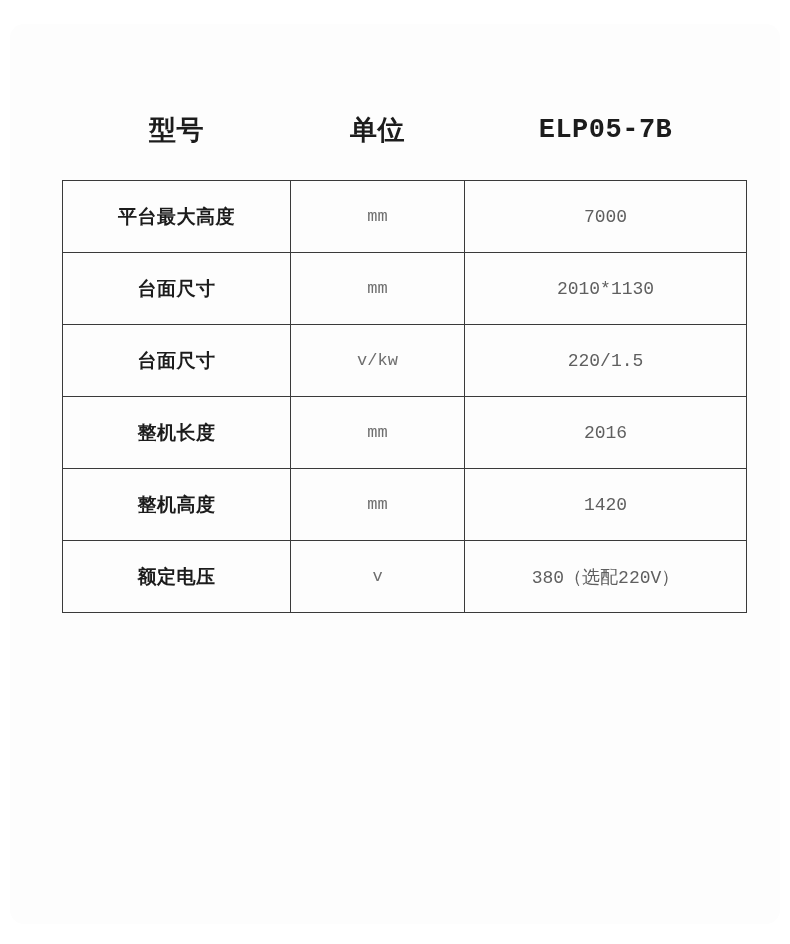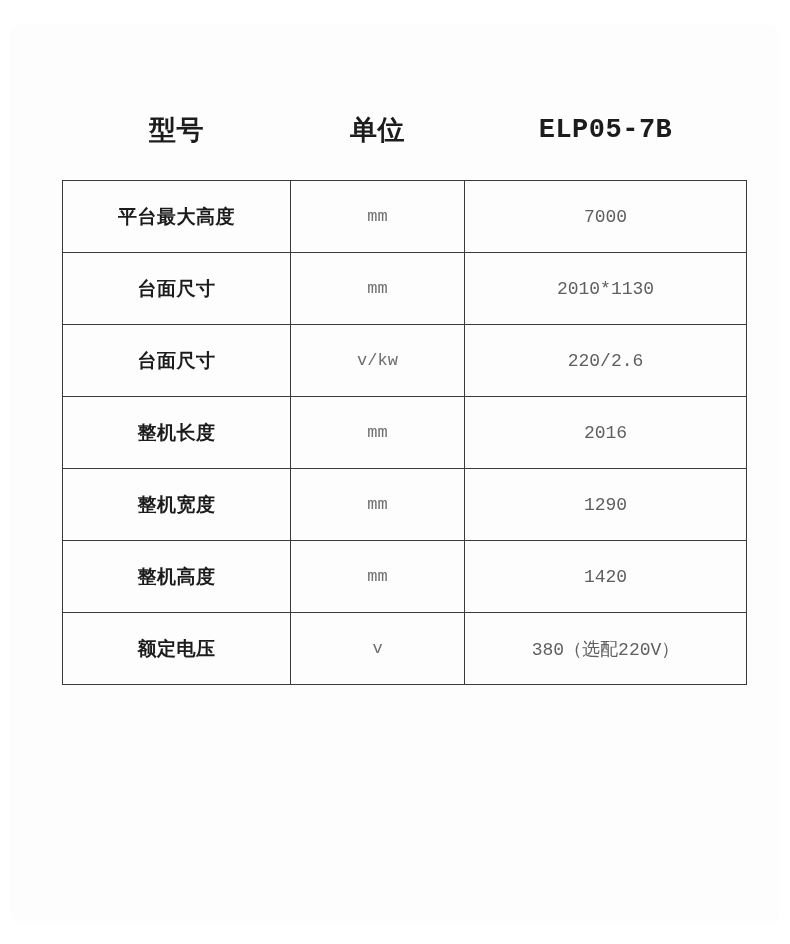--- a/index.html
+++ b/index.html
@@ -107,31 +107,26 @@
             <td class="value">7000</td>
           </tr>
           <tr>
             <td class="label">台面尺寸</td>
             <td class="unit">mm</td>
             <td class="value">2010*1130</td>
           </tr>
           <tr>
             <td class="label">台面尺寸</td>
             <td class="unit">v/kw</td>
-            <td class="value">220/2.6</td>
+            <td class="value">220/1.5</td>
           </tr>
           <tr>
             <td class="label">整机长度</td>
             <td class="unit">mm</td>
             <td class="value">2016</td>
-          </tr>
-          <tr>
-            <td class="label">整机宽度</td>
-            <td class="unit">mm</td>
-            <td class="value">1290</td>
           </tr>
           <tr>
             <td class="label">整机高度</td>
             <td class="unit">mm</td>
             <td class="value">1420</td>
           </tr>
           <tr>
             <td class="label">额定电压</td>
             <td class="unit">v</td>
             <td class="value">380（选配220V）</td>

